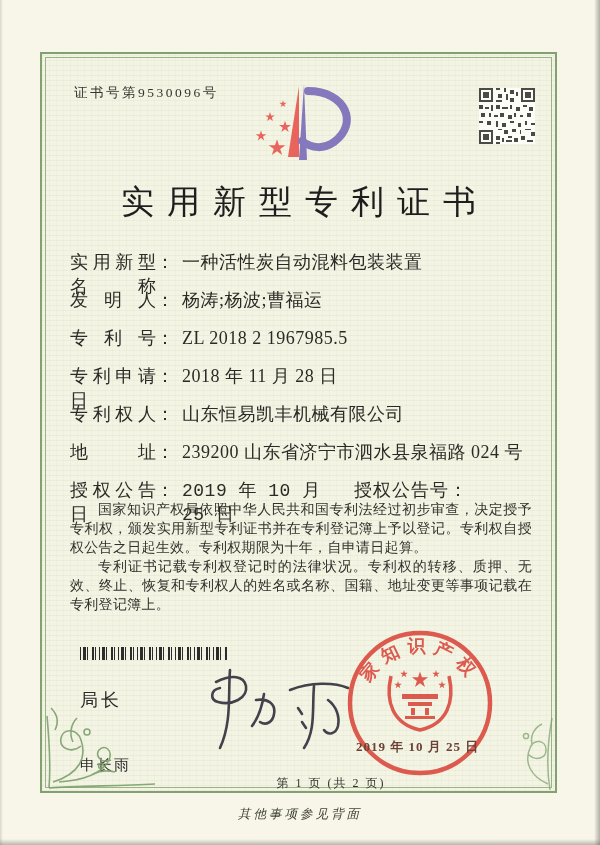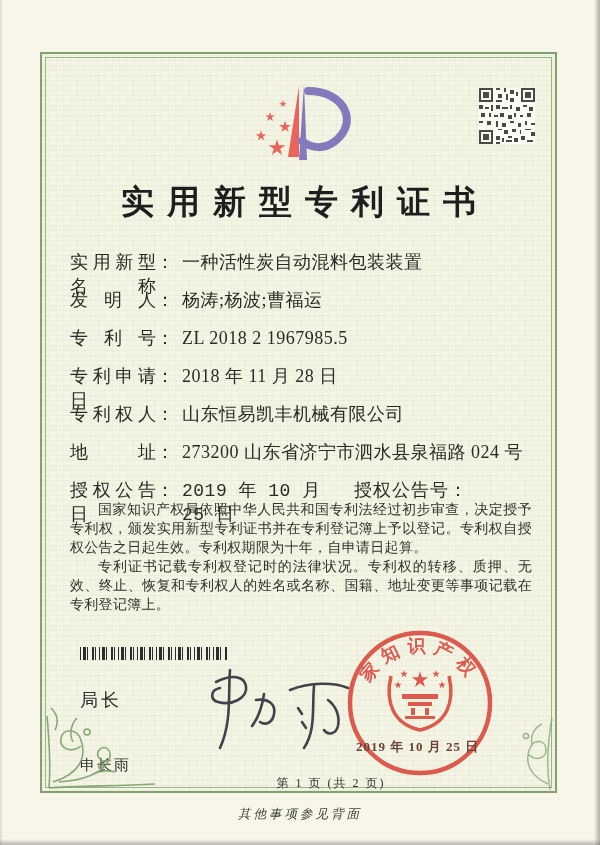--- a/index.html
+++ b/index.html
@@ -22,21 +22,21 @@
       #f4f4e4; }
   .frame-inner { position:absolute; left:3px; top:3px; right:3px; bottom:3px;
     border:1px solid #9ab48a; pointer-events:none; }
 
   .cert-no { position:absolute; left:74px; top:84px; font-size:13.5px; letter-spacing:2.5px; color:#35332e; }
 
   .logo { position:absolute; left:238px; top:78px; width:165px; height:108px; }
   .qr { position:absolute; left:479px; top:88px; width:56px; height:56px; }
 
   .title { position:absolute; left:40px; top:180px; width:517px; text-align:center;
-    font-size:33px; font-weight:700; letter-spacing:13px; color:#1e1e1e; text-indent:13px; }
+    font-size:33px; font-weight:400; letter-spacing:13px; color:#1e1e1e; text-indent:13px; }
 
   .fields { position:absolute; left:70px; top:250px; width:462px; font-size:18px; }
   .f-row { display:flex; align-items:baseline; height:22px; margin-bottom:16px; color:#2c2a26; }
   .f-label { display:inline-block; width:86px; text-align:justify; text-align-last:justify; }
   .f-colon { margin:0 2px 0 0; }
   .f-value { margin-left:6px; letter-spacing:0.5px; }
   .grant-row { display:flex; align-items:flex-start; height:22px; color:#2c2a26;font-family:Liberation Mono, monospace; }
   .grant-row .f-value { width:172px; }
   .g-label2 { letter-spacing:1px; }
 
@@ -72,20 +72,21 @@
 </style>
 </head>
 <body>
 
 <div class="page">
 
   <div class="frame">
     <div class="frame-inner"></div>
   </div>
 
+  <div class="cert-no">证书号第9530096号</div>
 
   <svg class="logo" viewBox="0 0 165 108">
     <defs>
       <polygon id="star" points="0,-10 2.25,-3.09 9.51,-3.09 3.63,1.18 5.88,8.09 0,3.82 -5.88,8.09 -3.63,1.18 -9.51,-3.09 -2.25,-3.09"></polygon>
     </defs>
     <g fill="#e8645c">
       <use href="#star" transform="translate(45,26) scale(0.38)"></use>
       <use href="#star" transform="translate(32,39) scale(0.5)"></use>
       <use href="#star" transform="translate(47,49) scale(0.62)"></use>
       <use href="#star" transform="translate(23,58) scale(0.55)"></use>
@@ -180,21 +181,21 @@
       <span class="f-value">2018 年 11 月 28 日</span>
     </div>
     <div class="f-row">
       <span class="f-label">专利权人</span>
         <span class="f-colon">：</span>
       <span class="f-value">山东恒易凯丰机械有限公司</span>
     </div>
     <div class="f-row">
       <span class="f-label">地址</span>
         <span class="f-colon">：</span>
-      <span class="f-value">273200 山东省济宁市泗水县泉福路 024 号</span>
+      <span class="f-value">239200 山东省济宁市泗水县泉福路 024 号</span>
     </div>
     <div class="grant-row">
       <span class="f-label">授权公告日</span>
         <span class="f-colon">：</span>
       <span class="f-value">2019 年 10 月 25 日</span>
       <span class="g-label2">授权公告号</span>
         <span class="f-colon">：</span>
     </div>
   </div>
 

